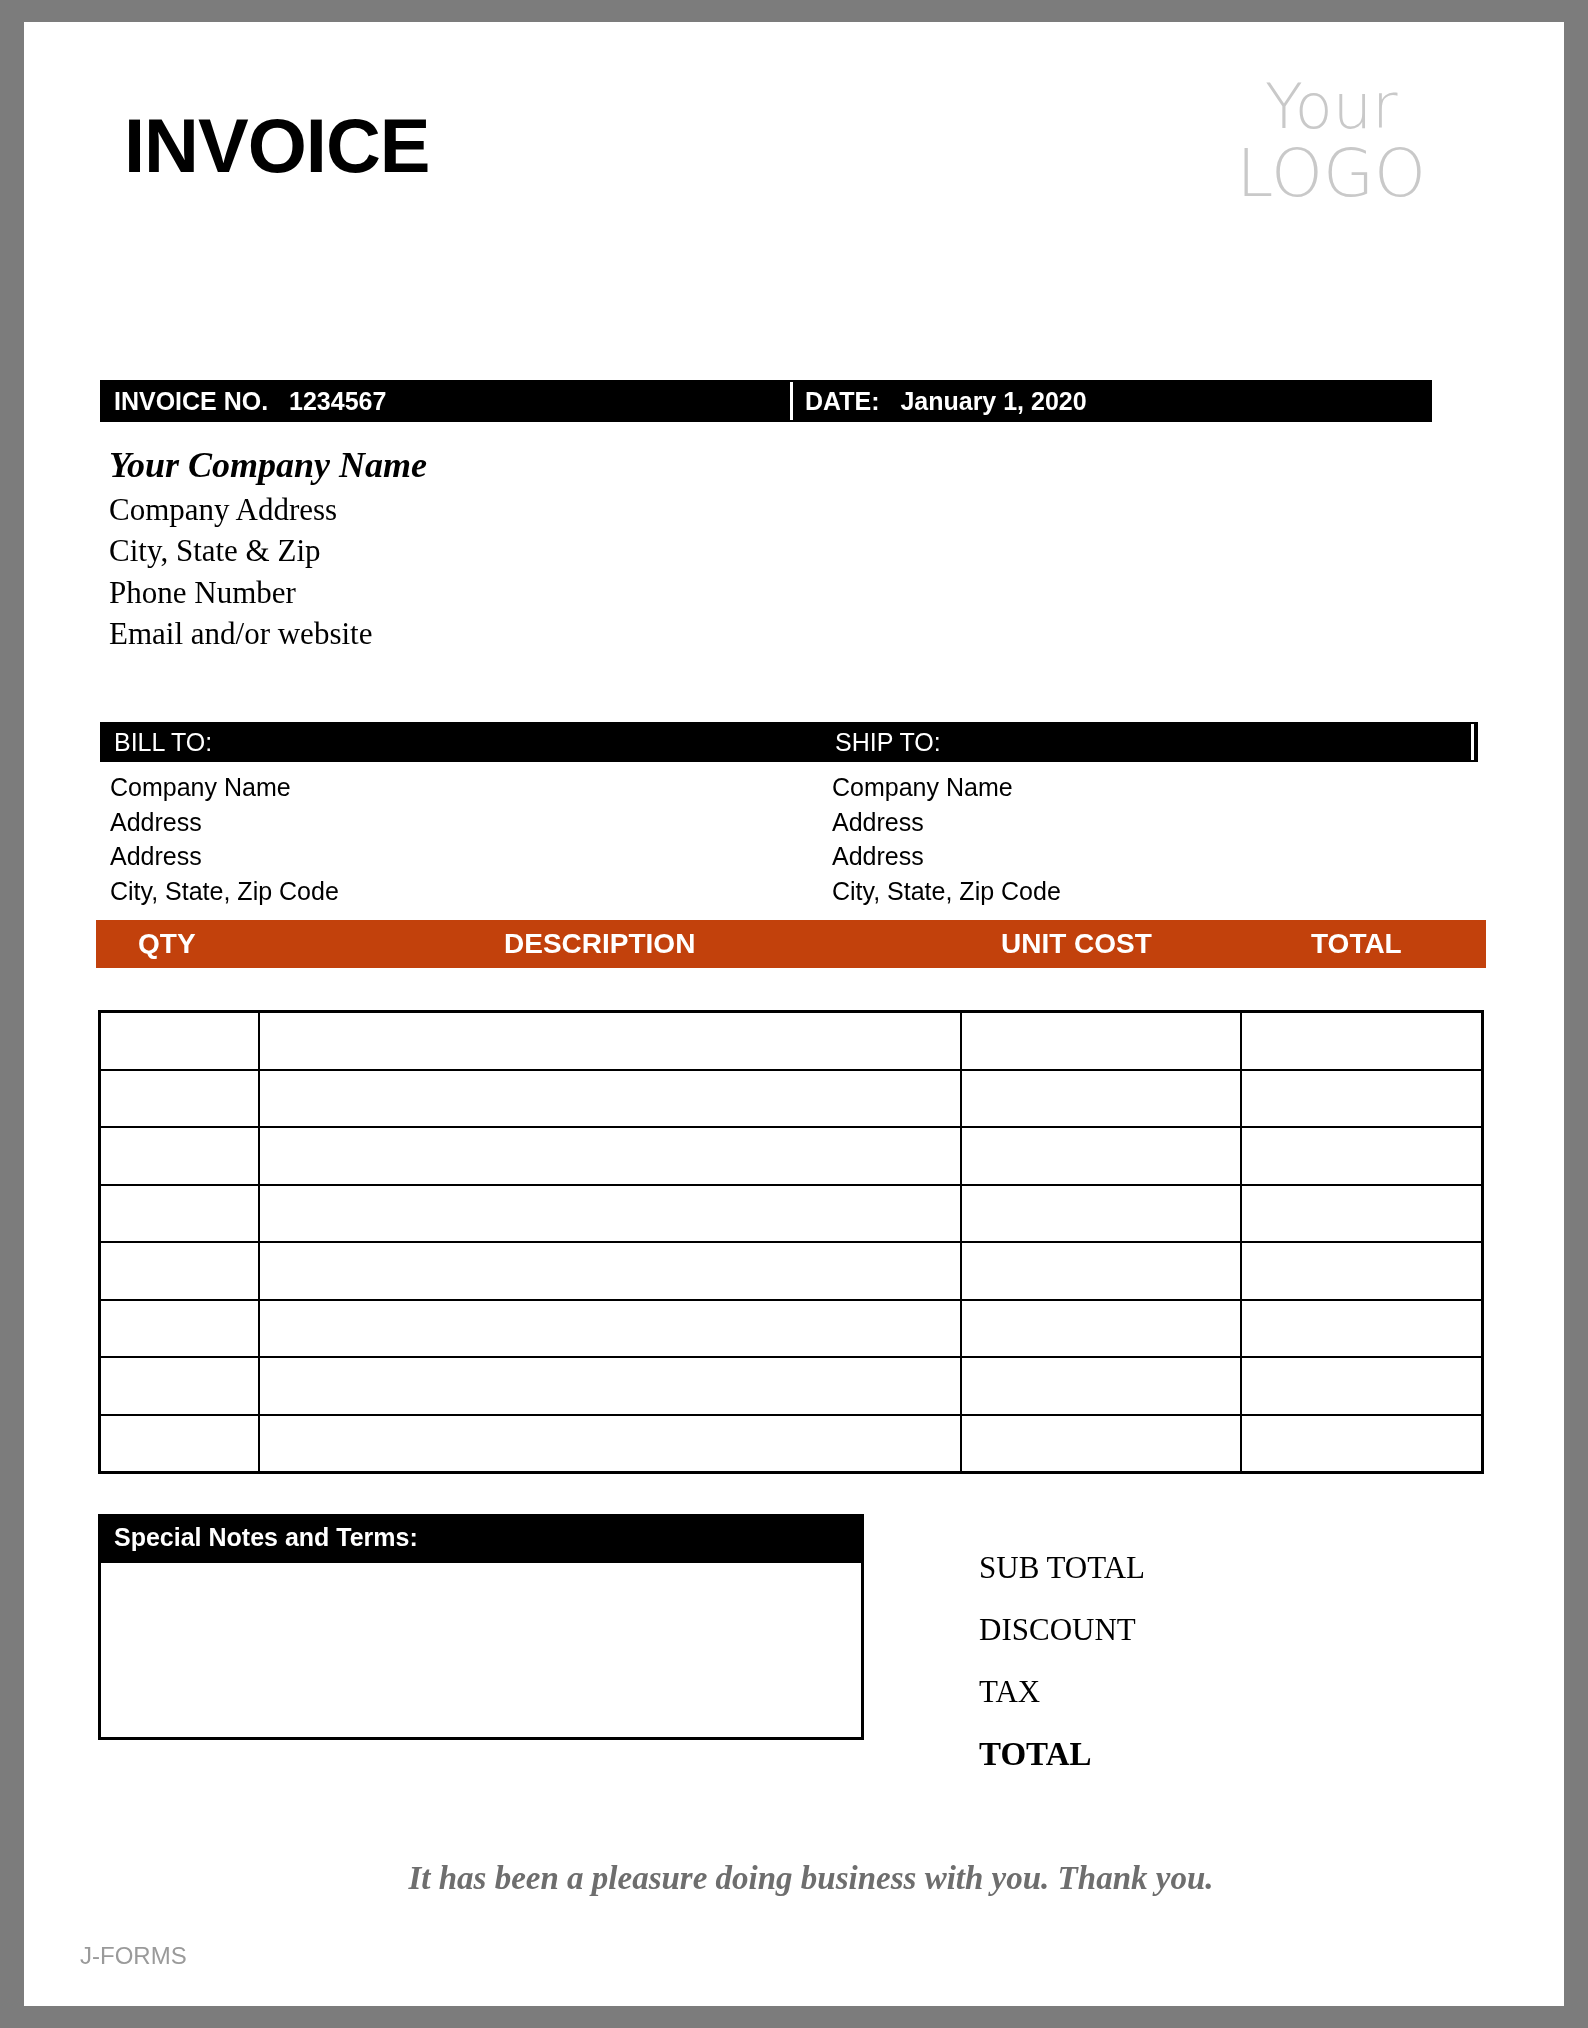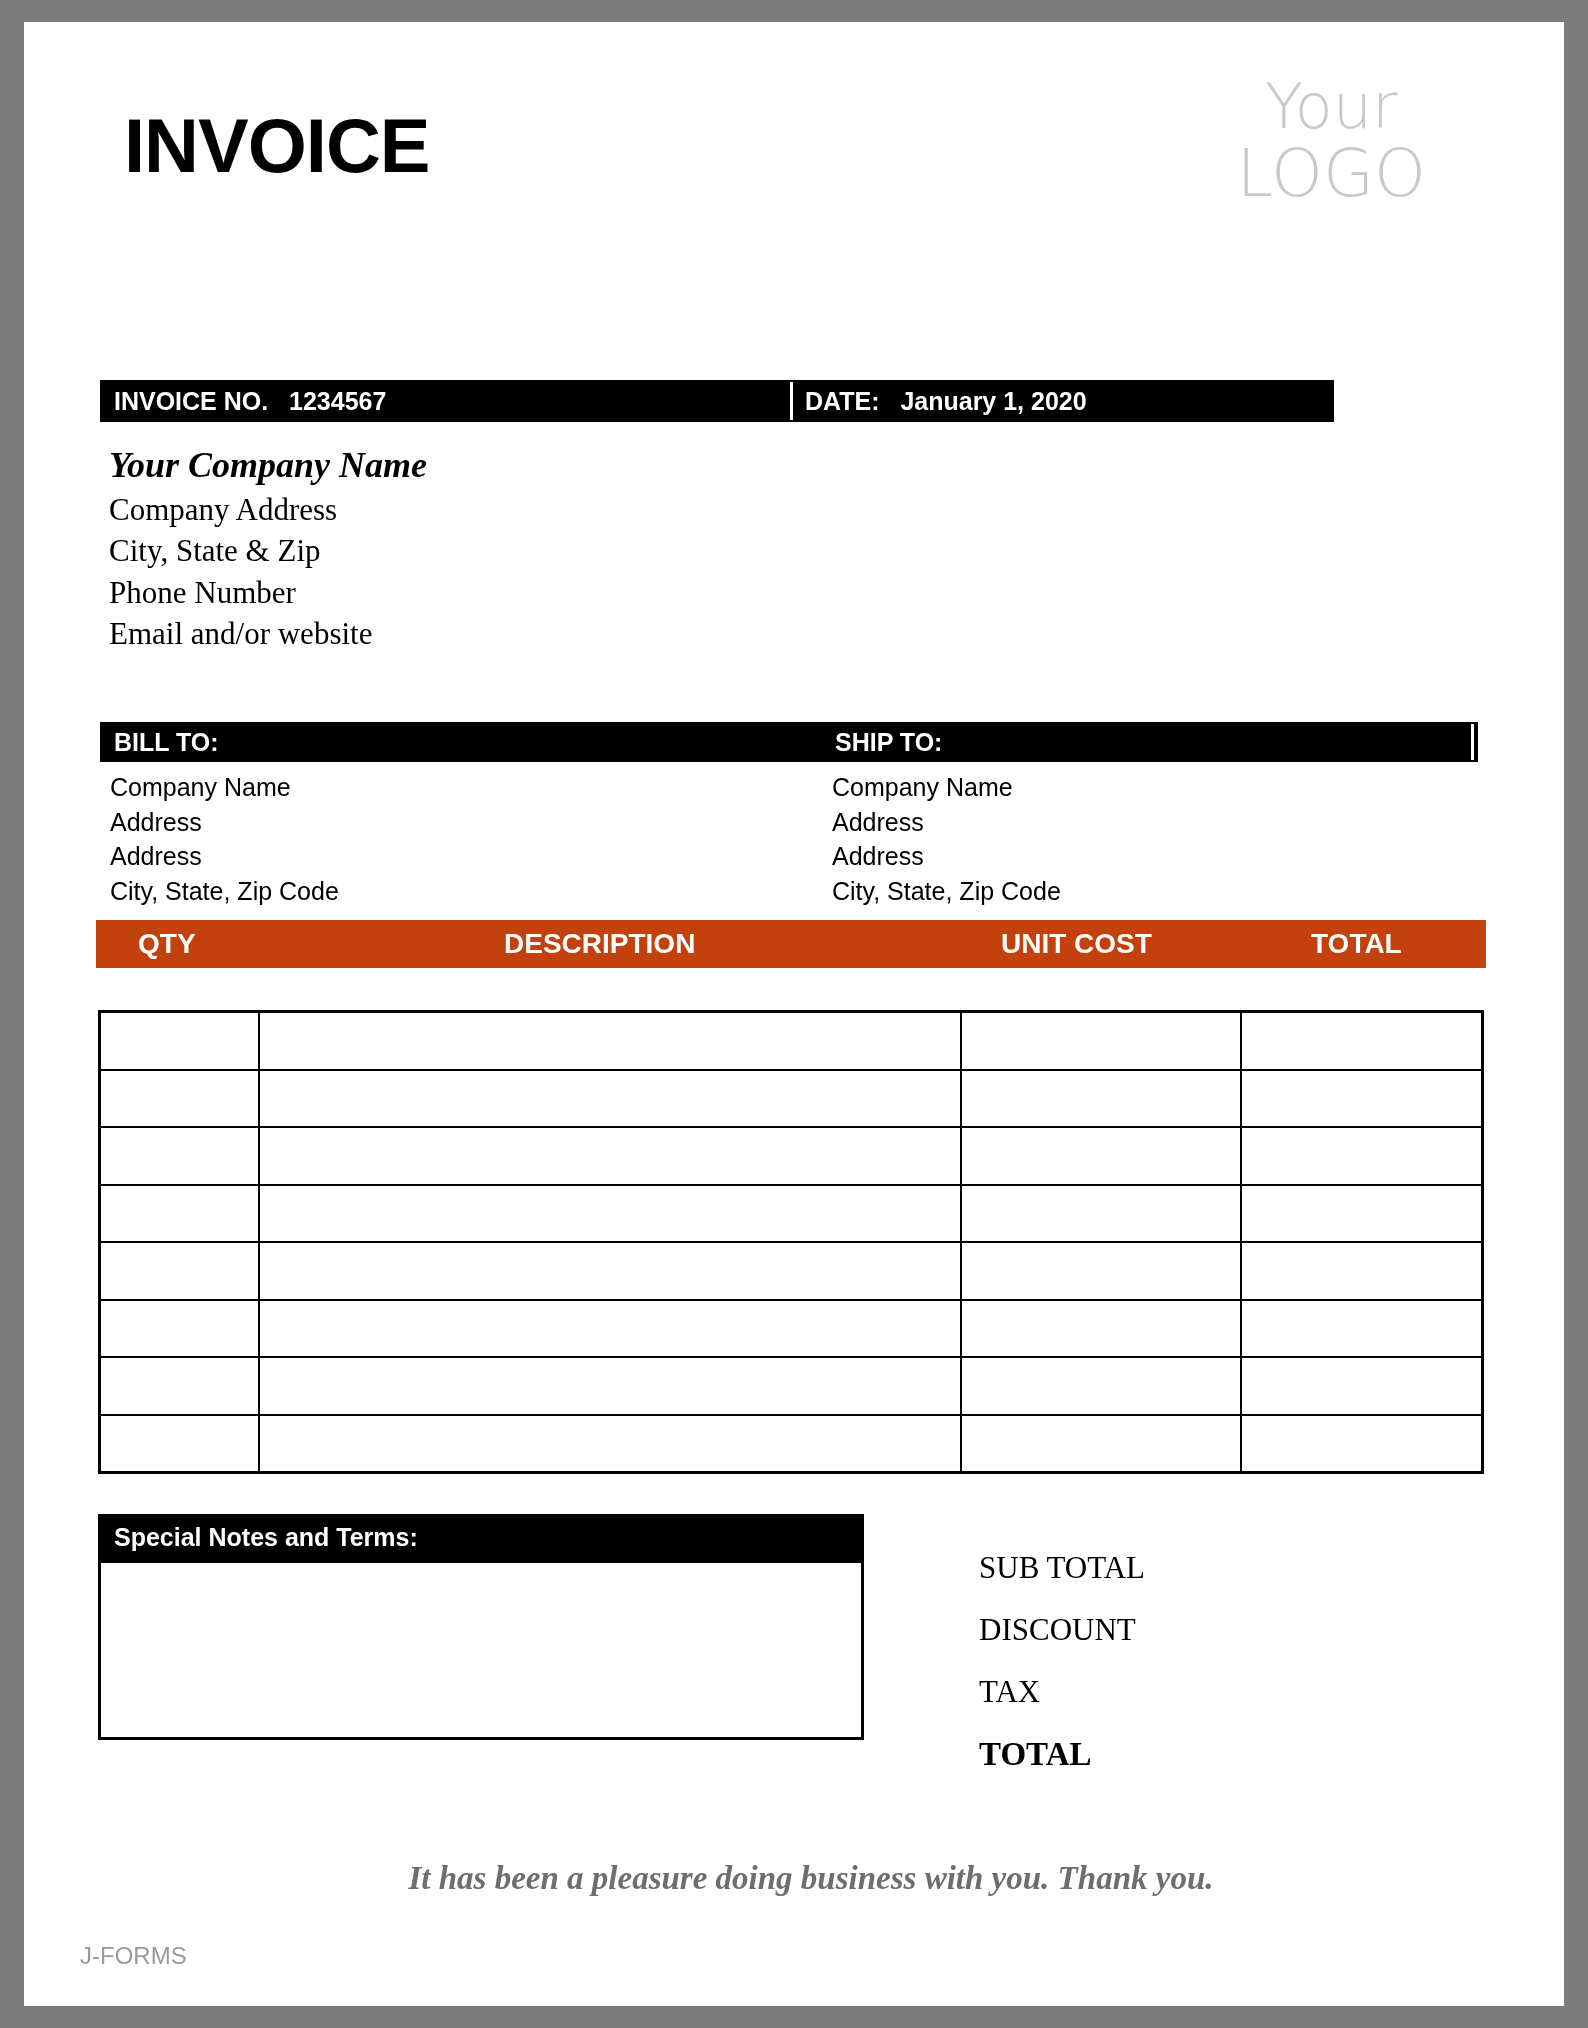--- a/index.html
+++ b/index.html
@@ -60,21 +60,21 @@
     margin-left: 17px;
   }
   .logo-line1 { display: block; }
   .logo-line2 { display: block; font-size: 66px; }
 
   
   .topbar {
     position: absolute;
     left: 76px;
     top: 358px;
-    width: 1234px;
+    width: 1332px;
     height: 42px;
     background: #000000;
     color: #ffffff;
   }
   .topbar .cell {
     position: absolute;
     top: 0;
     height: 42px;
     line-height: 42px;
     font-size: 25px;
@@ -122,21 +122,21 @@
     height: 40px;
     background: #000000;
     color: #ffffff;
   }
   .btbar .lbl {
     position: absolute;
     top: 0;
     height: 38px;
     line-height: 40px;
     font-size: 25px;
-    font-weight: bold;
+    font-weight: normal;
     text-align: center;
   }
   .btbar .lbl.a { left: 14px; }
   .btbar .lbl.b { left: 735px; }
   .btbar .nib {
     position: absolute;
     right: 4px;
     top: 2px;
     width: 3px;
     height: 36px;

